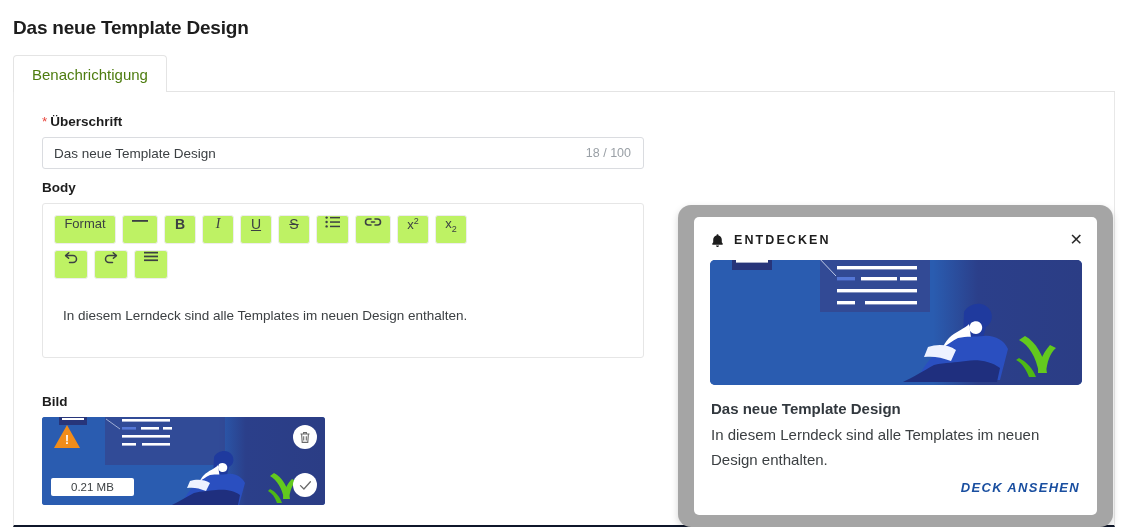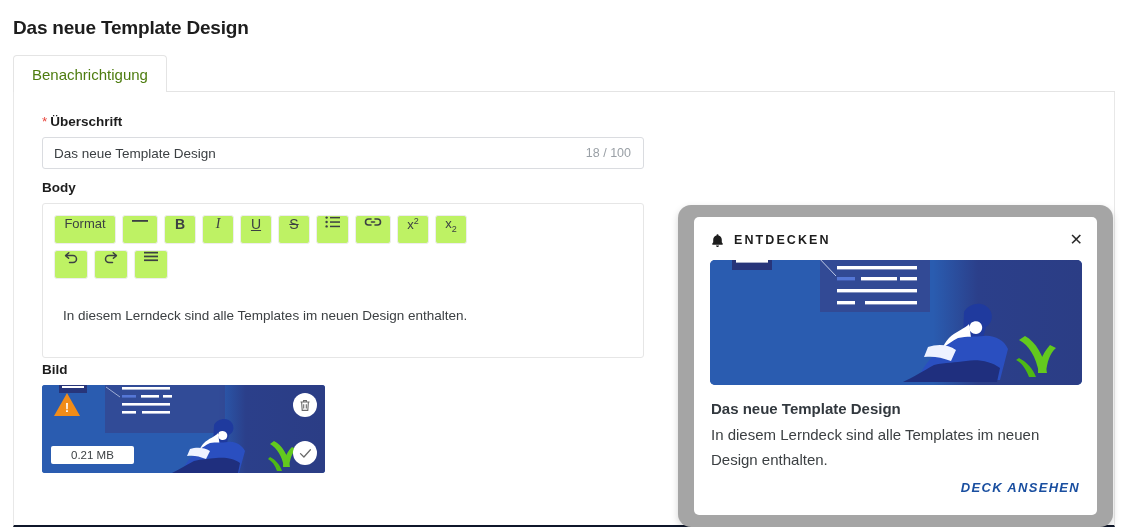--- a/index.html
+++ b/index.html
@@ -95,21 +95,21 @@
   .tbtn.italic { font-style: italic; font-size: 14px; font-family: "Liberation Serif", serif; }
   .tbtn.under { text-decoration: underline; font-size: 14px; }
   .tbtn.strike { text-decoration: line-through; font-size: 14px; }
   .tbtn sup { font-size: 9px; }
   .tbtn sub { font-size: 9px; }
   .editor-body {
     position: absolute; left: 0; top: 86px; width: 100%;
     padding: 18px 20px; font-size: 13.5px; color: #3c4043;
   }
 
-  .label-bild { margin-top: 4px; }
+  .label-bild { margin-top: 36px; }
 
   
   .thumb {
     position: relative; width: 283px; height: 88px;
     border-radius: 3px; overflow: hidden;
     background: #2a5cb0;
   }
   .illu { position: absolute; inset: 0; }
   .warn-tri {
     position: absolute; left: 12px; top: 8px;

